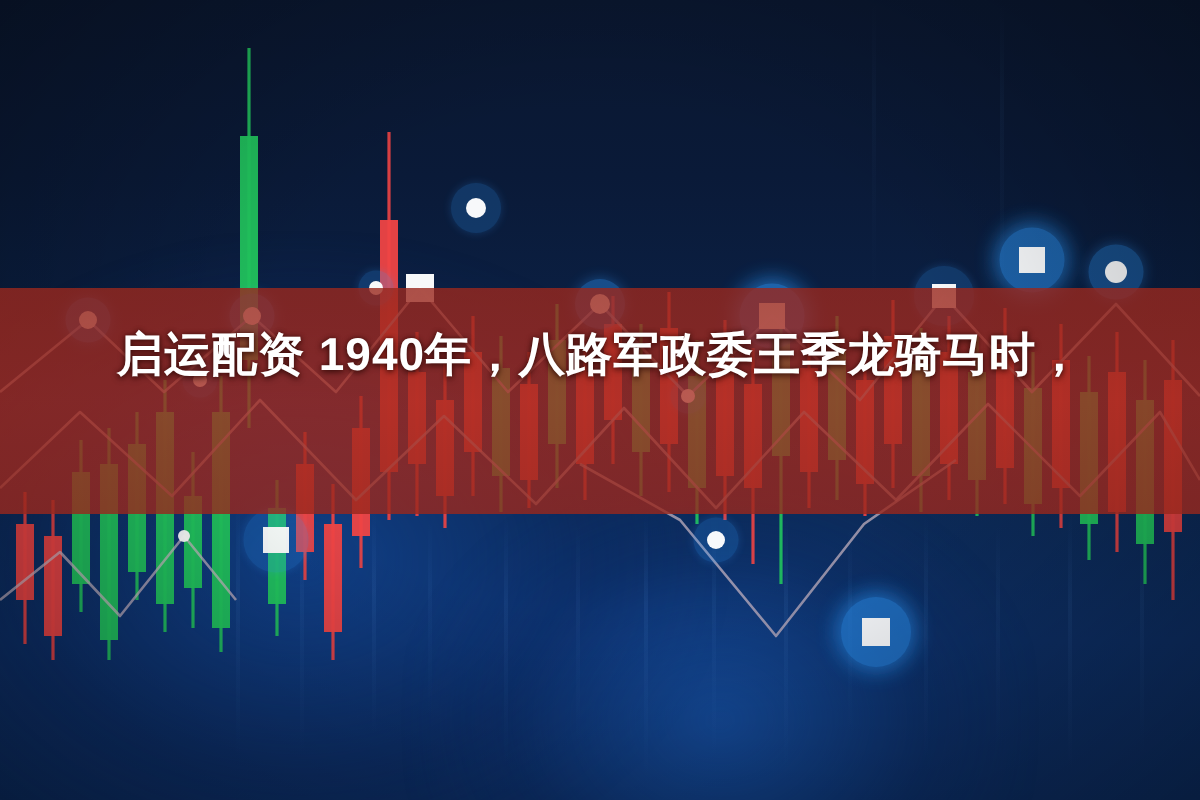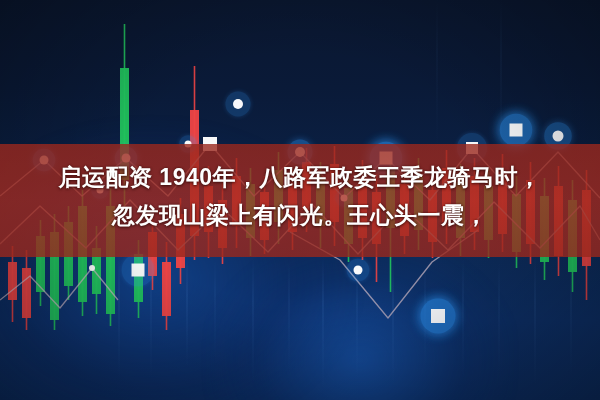--- a/index.html
+++ b/index.html
@@ -275,16 +275,15 @@
   </svg>
 
   <div class="bg-vignette"></div>
 
   <div class="red-band" id="red-band" style="top: 144px; height: 113px; background: rgba(168, 42, 30, 0.74);">
     <div class="red-band-inner"></div>
   </div>
 
   <div class="headline" id="headline" style="top: 158px; font-size: 23px; text-align: center; color: rgb(255, 255, 255);">
     <span class="hl-line">启运配资 1940年，八路军政委王季龙骑马时，</span>
-    <span class="hl-line">忽发现山梁上有闪光。王心头一震，</span>
   </div>
 
 </div>
 
 </body></html>

